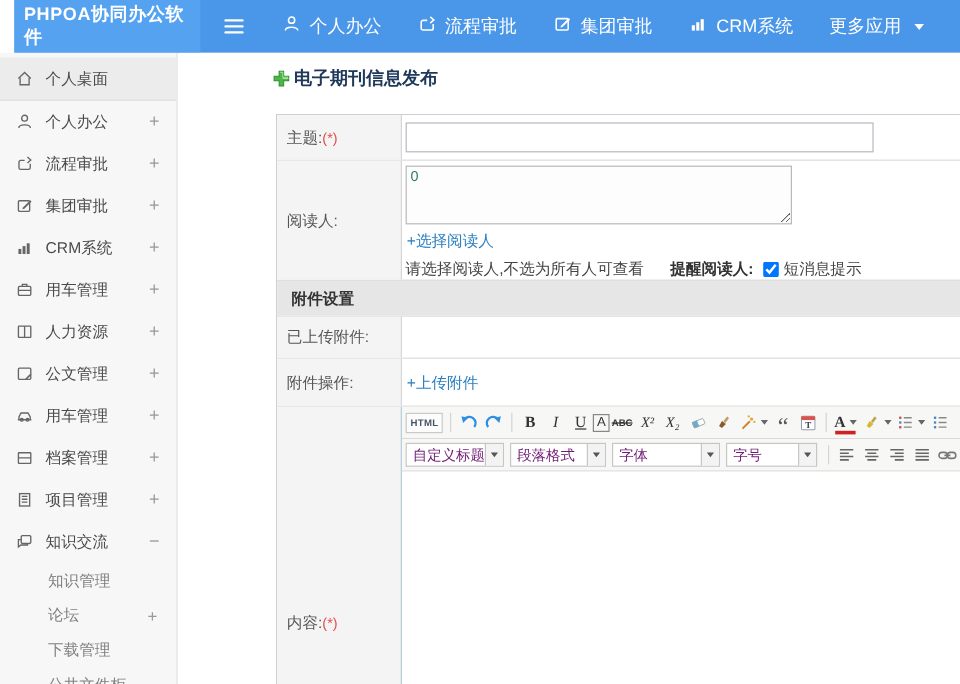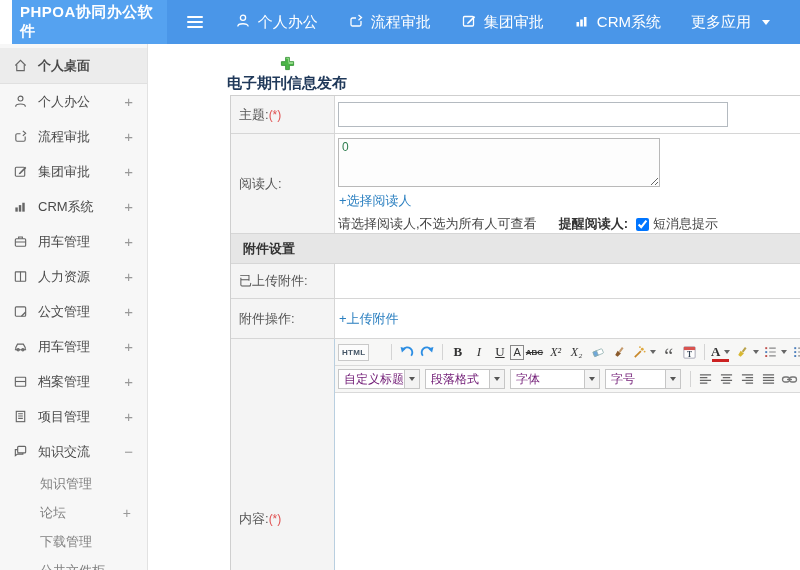--- a/index.html
+++ b/index.html
@@ -19,31 +19,31 @@
   .topnav .titem { display:flex; align-items:center; gap:7px; color:#fff; font-size:15px;
     margin-right:30px; cursor:pointer; white-space:nowrap; }
   .caret { width:0; height:0; border-left:4.5px solid transparent; border-right:4.5px solid transparent;
     border-top:5px solid #fff; margin-left:4px; }
 
   
   .sidebar { position:absolute; top:44px; left:0; width:148px; bottom:0; background:#f7f7f7;
     border-right:1px solid #e2e2e2; padding-top:4px; overflow:hidden; }
   .snav { height:35px; display:flex; align-items:center; gap:9px; padding:0 14px 0 13px;
     font-size:13px; color:#4a4a4a; cursor:pointer; }
-  .snav.active { background:#ececec; border-bottom:1px solid #e0e0e0; height:36px;font-weight:bold; }
+  .snav.active { background:#ececec; border-bottom:1px solid #e0e0e0; height:36px; }
   .snav .sicon { width:16px; height:16px; display:flex; align-items:center; flex:none; }
   .snav .expand { margin-left:auto; color:#999; font-size:15px; font-weight:400; }
   .ssub { height:29px; display:flex; align-items:center; padding:0 16px 0 40px;
     font-size:13px; color:#808080; cursor:pointer; }
   .ssub .expand { margin-left:auto; color:#999; font-size:14px; }
 
   
   .main { position:absolute; left:149px; top:44px; right:0; bottom:0; background:#fff; overflow:hidden; }
   .page-title { position:absolute; left:78px; top:12px; display:flex; align-items:center; gap:3px;
-    font-size:15px; font-weight:bold; color:#20395a;flex-direction:column; }
+    font-size:15px; font-weight:bold; color:#20395a; }
 
   .form-table { position:absolute; left:81px; top:51px; width:660px;
     border:1px solid #cfcfcf; border-right:none; font-size:13px; }
   .frow { display:flex; border-bottom:1px solid #d6d6d6; background:#fff; }
   .frow:last-child { border-bottom:none; }
   .flabel { width:104px; flex:none; background:#f4f4f4; border-right:1px solid #d6d6d6;
     display:flex; align-items:center; padding-left:8px; color:#555; gap:0; }
   .fcontent { flex:1; min-width:0; display:flex; flex-direction:column; justify-content:center; }
   .req { color:#e05050; font-size:12px; }
   .sect { background:#e6e6e6; padding-left:12px; display:flex; align-items:center;
@@ -66,21 +66,21 @@
   .upload-cell { padding-left:4px; }
 
   
   .editor { height:100%; border-left:1px solid #b9cfe0; margin-left:-1px; display:flex; flex-direction:column; }
   .ed-toolbar { background:#f7f7f6; border-bottom:1px solid #d9d9d9; height:27px; flex:none;
     display:flex; align-items:center; padding:0 3px; overflow:hidden; }
   .ed-btn { height:21px; min-width:21px; padding:0 2px; display:flex; align-items:center;
     justify-content:center; color:#333; cursor:pointer; flex:none; }
   .ed-sep { width:1px; height:16px; background:#d4d4d4; margin:0 4px; flex:none; }
   .b-html { border:1px solid #c9c9c9; background:#fcfcfc; font-size:8px; font-weight:bold;
-    color:#456; letter-spacing:.3px; padding:0 3px; height:17px; margin-right:18px; }
+    color:#456; letter-spacing:.3px; padding:0 3px; height:17px; margin-right:2px; }
   .b-serif { font-family:"Liberation Serif","DejaVu Serif",serif; font-size:13px; }
   .b-bold { font-weight:bold; }
   .b-italic { font-style:italic; }
   .b-under { text-decoration:underline; }
   .b-abox { font-size:11px; border:1px solid #888; padding:0 2px; line-height:12px; height:15px; min-width:0; }
   .b-strike { font-size:8px; font-weight:bold; text-decoration:line-through; }
   .b-quote { font-family:"Liberation Serif",serif; font-size:20px; color:#555; line-height:8px; padding-top:8px; }
   .mini-caret { width:0; height:0; border-left:3.5px solid transparent; border-right:3.5px solid transparent;
     border-top:4px solid #666; margin-left:3px; }
   .b-colorA { font-family:"Liberation Serif",serif; font-size:13px; font-weight:bold; position:relative; }

